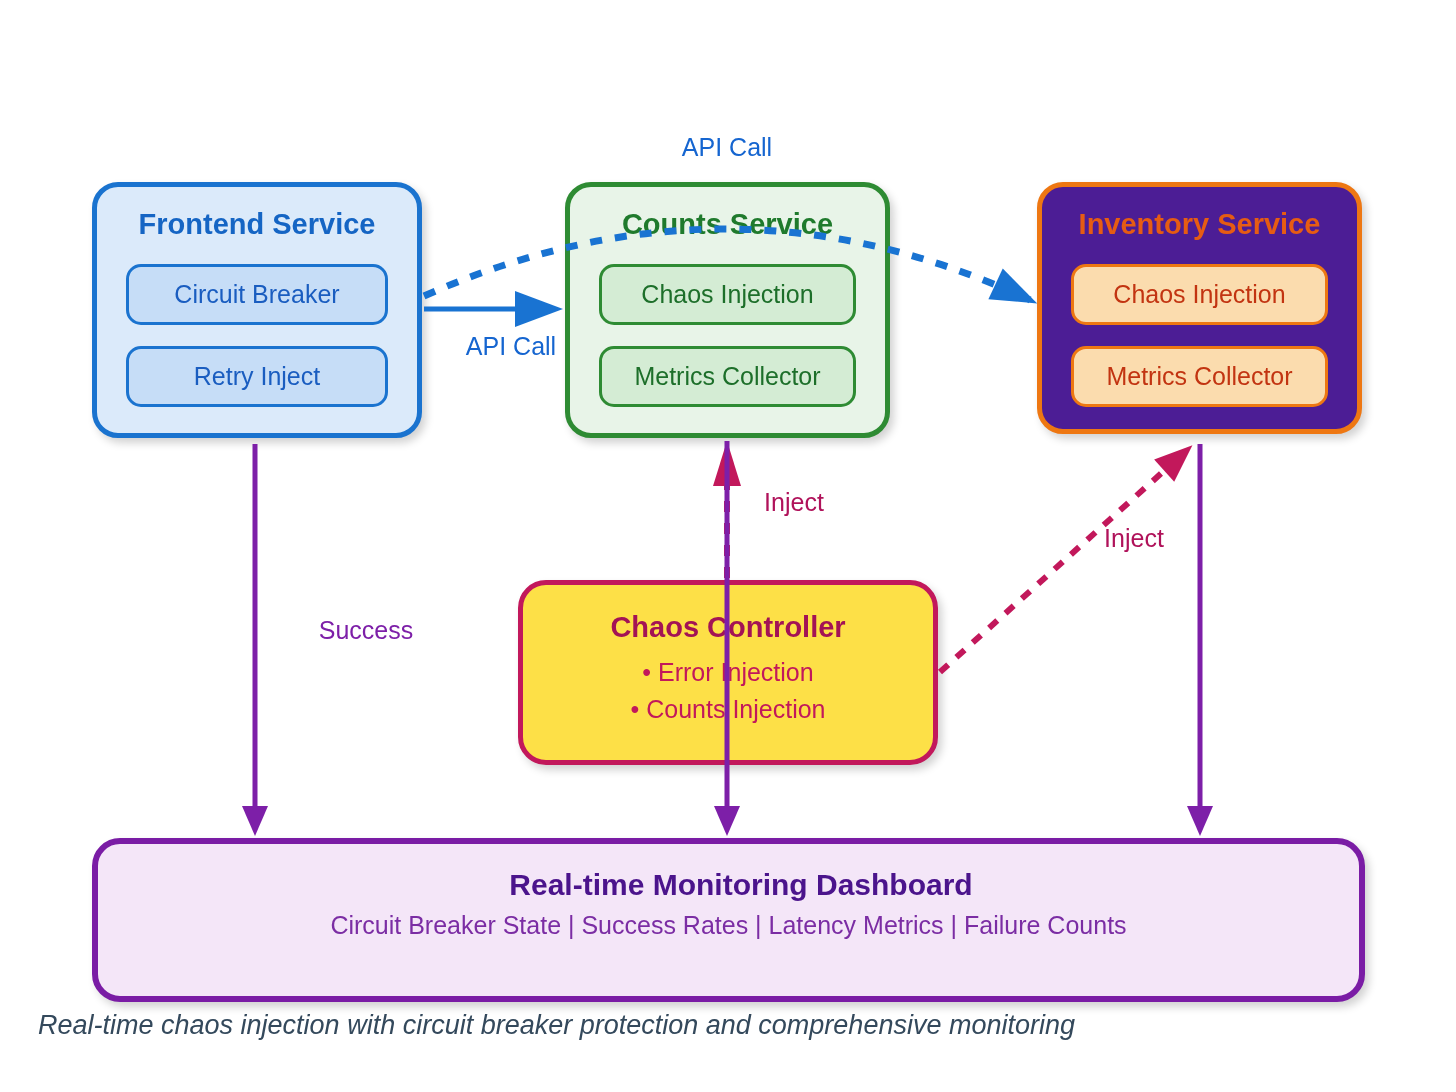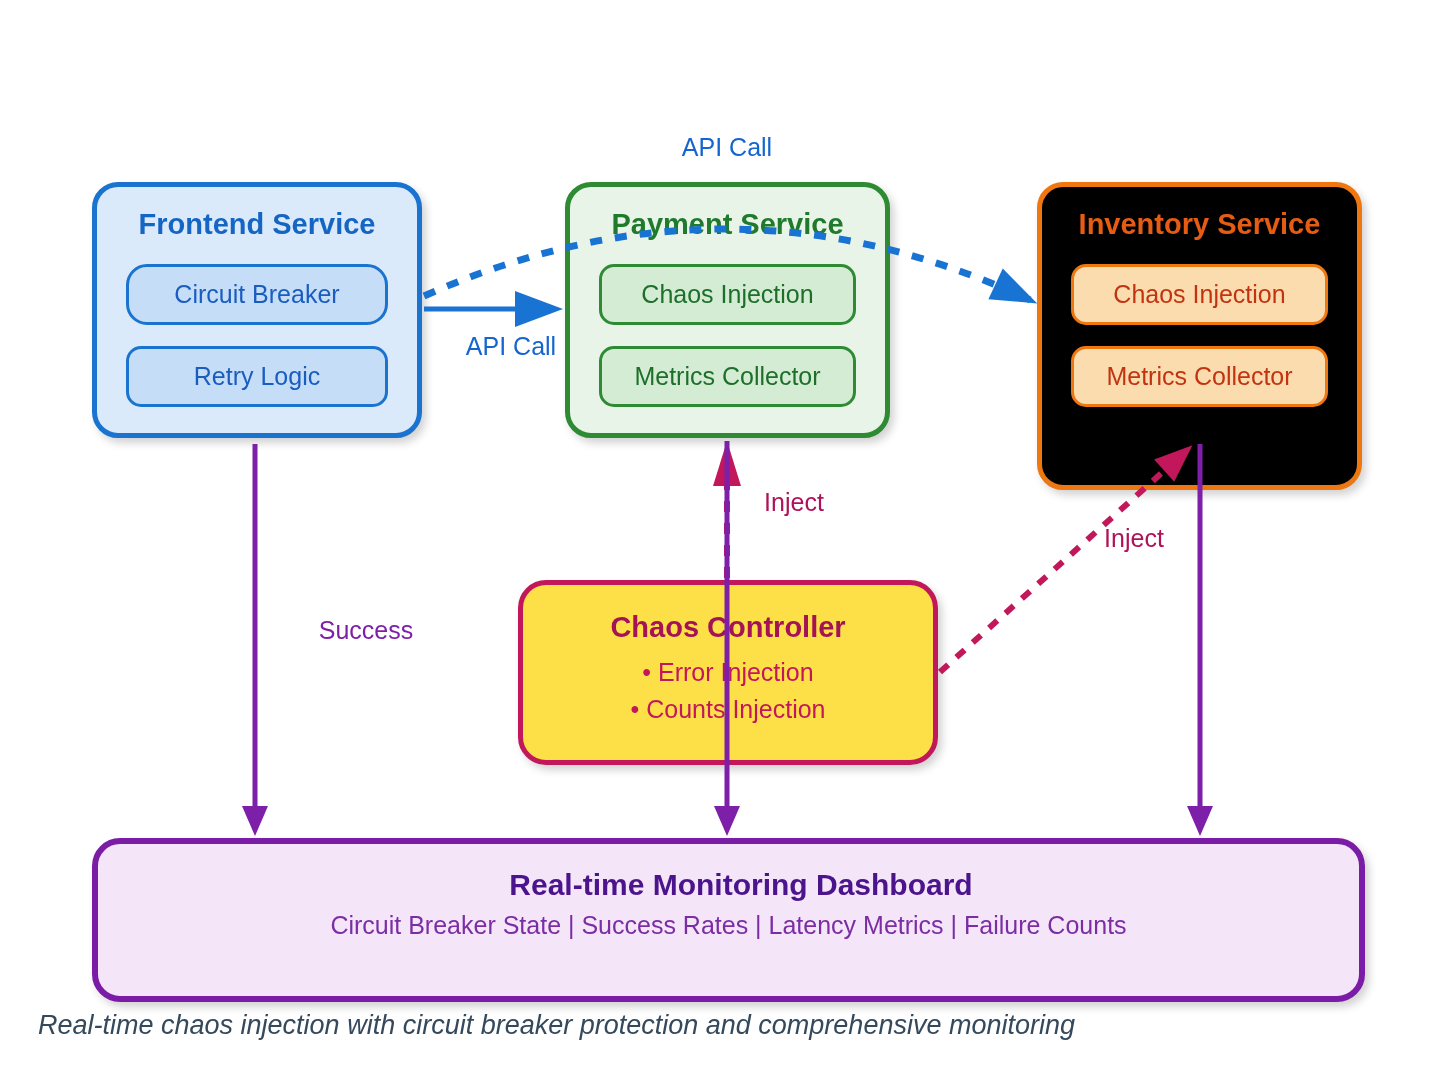--- a/index.html
+++ b/index.html
@@ -19,32 +19,32 @@
   .subbox{
     box-sizing:border-box;border-radius:15px;height:61px;
     display:flex;align-items:center;justify-content:center;
     font-size:25px;
   }
 
   
   .frontend{left:92px;top:182px;width:330px;height:256px;background:#dbeafa;border:5px solid #1a73cf;}
   .frontend .node-title{margin-top:21px;font-size:29px;color:#1565c4;}
   .frontend .subbox{margin:0 29px;background:#c6ddf7;border:3px solid #1a73cf;color:#1a5dc0;}
-  .frontend .sb1{margin-top:23px;border-radius:21px;}
+  .frontend .sb1{margin-top:23px;}
   .frontend .sb2{margin-top:21px;}
 
   
   .payment{left:565px;top:182px;width:325px;height:256px;background:#e8f4e8;border:5px solid #2e8b33;}
   .payment .node-title{margin-top:21px;font-size:29px;color:#1f7a2c;}
   .payment .subbox{margin:0 29px;background:#d4ecd4;border:3px solid #2e8b33;color:#1d6f2a;}
   .payment .sb1{margin-top:23px;}
   .payment .sb2{margin-top:21px;}
 
   
-  .inventory{left:1037px;top:182px;width:325px;height:308px;background:#000000;border:5px solid #ee7712;}
+  .inventory{left:1037px;top:182px;width:325px;height:252px;background:#4c1d95;border:5px solid #ee7712;}
   .inventory .node-title{margin-top:21px;font-size:29px;color:#e65c13;}
   .inventory .subbox{margin:0 29px;background:#fbdcae;border:3px solid #ee7712;color:#c23411;}
   .inventory .sb1{margin-top:23px;}
   .inventory .sb2{margin-top:21px;}
 
   
   .controller{left:518px;top:580px;width:420px;height:185px;background:#fde047;border:5px solid #c2185b;border-radius:28px;}
   .controller .node-title{margin-top:26px;font-size:29px;color:#a31355;}
   .controller .bullets{margin-top:10px;text-align:center;color:#c2185b;font-size:25px;line-height:37px;}
 
@@ -74,26 +74,26 @@
 
 <div id="canvas">
 
 
   <div class="node frontend">
     <div class="node-title">Frontend Service</div>
     <div class="subbox sb1">
       <span>Circuit Breaker</span>
     </div>
     <div class="subbox sb2">
-      <span>Retry Logic</span>
+      <span>Retry Inject</span>
     </div>
   </div>
 
   <div class="node payment">
-    <div class="node-title">Payment Service</div>
+    <div class="node-title">Counts Service</div>
     <div class="subbox sb1">
       <span>Chaos Injection</span>
     </div>
     <div class="subbox sb2">
       <span>Metrics Collector</span>
     </div>
   </div>
 
   <div class="node inventory">
     <div class="node-title">Inventory Service</div>

